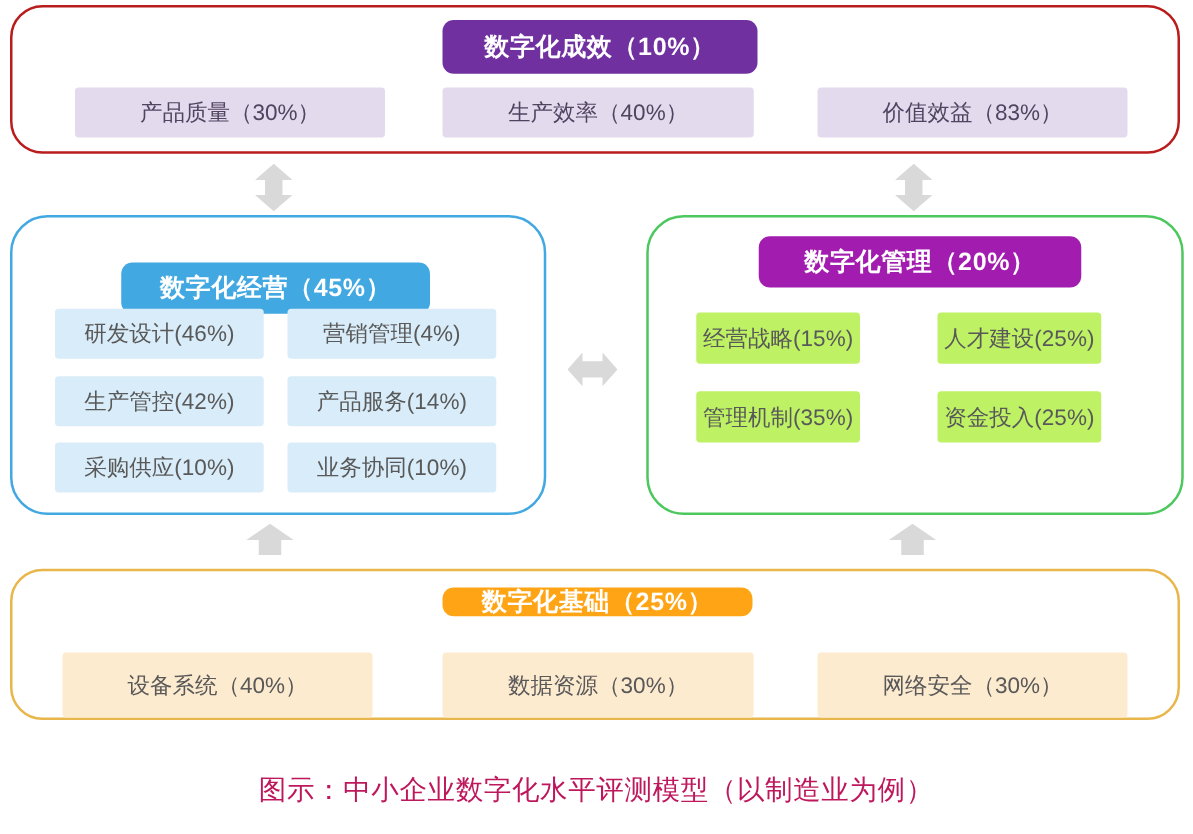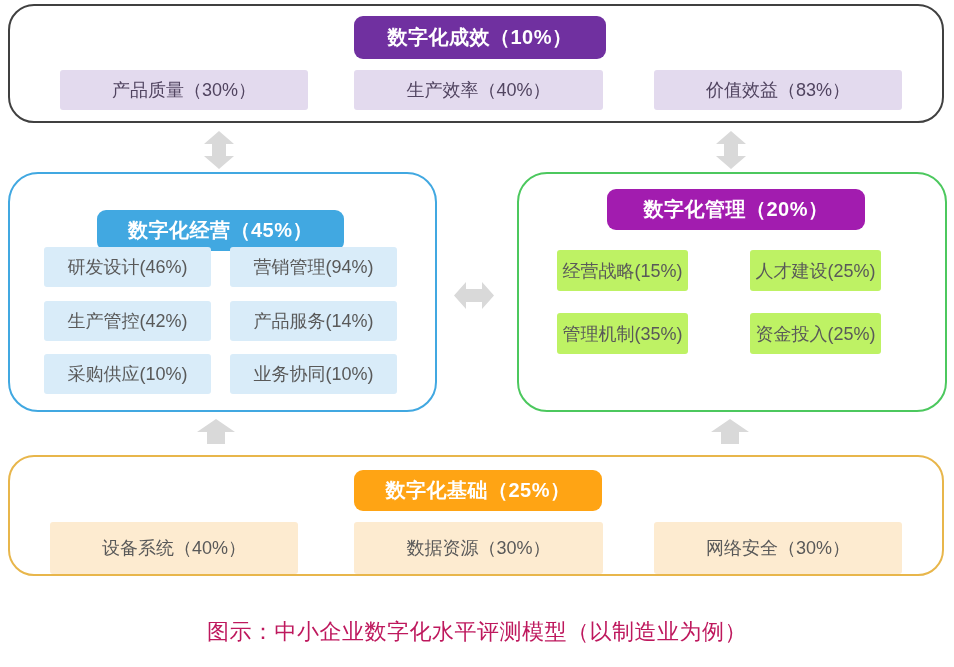--- a/index.html
+++ b/index.html
@@ -32,21 +32,21 @@
     position: absolute;
     display: flex;
     align-items: center;
     justify-content: center;
     color: #595959;
     border-radius: 3px;
     box-sizing: border-box;
     white-space: nowrap;
   }
   
-  #sec-outcome { left: 8px; top: 4px; width: 936px; height: 119px; border: 2px solid #404040; border-radius: 26px; }
+  #sec-outcome { left: 8px; top: 4px; width: 936px; height: 119px; border: 2px solid #b91c1c; border-radius: 26px; }
   #sec-outcome .hdr { left: 344px; top: 10px; width: 252px; height: 43px; background: #7030a0; }
   #sec-outcome .item { top: 64px; height: 40px; background: #e3daee; color: #514460; font-size: 18px; }
   #sec-outcome .i0 { left: 50px;  width: 248px; }
   #sec-outcome .i1 { left: 344px; width: 249px; }
   #sec-outcome .i2 { left: 644px; width: 248px; }
   
   #sec-operation { left: 8px; top: 172px; width: 429px; height: 240px; border: 2px solid #41a8e1; border-radius: 30px; }
   #sec-operation .hdr { left: 87px; top: 16px; width: 247px; height: 41px; background: #41a8e1; margin-top: 20px; }
   #sec-operation .item { width: 167px; height: 40px; background: #d9ecf9; font-size: 18px; }
   #sec-operation .c0 { left: 34px; }
@@ -57,21 +57,21 @@
   
   #sec-management { left: 517px; top: 172px; width: 430px; height: 240px; border: 2px solid #4cc85e; border-radius: 30px; }
   #sec-management .hdr { left: 88px; top: 15px; width: 258px; height: 41px; background: #a21caf; }
   #sec-management .item { width: 131px; height: 41px; background: #bef264; font-size: 18px; }
   #sec-management .c0 { left: 38px; }
   #sec-management .c1 { left: 231px; }
   #sec-management .r0 { top: 76px; }
   #sec-management .r1 { top: 139px; }
   
   #sec-foundation { left: 8px; top: 455px; width: 936px; height: 121px; border: 2px solid #e8b64b; border-radius: 26px; }
-  #sec-foundation .hdr { left: 344px; top: 13px; width: 248px; height: 41px; background: #ffa414; }
+  #sec-foundation .hdr { left: 344px; top: 13px; width: 248px; height: 23px; background: #ffa414; }
   #sec-foundation .item { top: 65px; height: 52px; background: #fdebd0; font-size: 18px; }
   #sec-foundation .i0 { left: 40px;  width: 248px; }
   #sec-foundation .i1 { left: 344px; width: 249px; }
   #sec-foundation .i2 { left: 644px; width: 248px; }
   
   .arrow { position: absolute; }
   .arrow svg { display: block; }
   
   .caption {
     position: absolute;
@@ -103,21 +103,21 @@
   </div>
   <div class="arrow" style="left:716px; top:131px;">
     <svg width="30" height="38" viewBox="0 0 30 38">
       <polygon points="15,0 30,13 22,13 22,25 30,25 15,38 0,25 8,25 8,13 0,13" fill="#d9d9d9"></polygon>
     </svg>
   </div>
 
   <div class="section" id="sec-operation">
     <div class="hdr">数字化经营（45%）</div>
     <div class="item c0 r0">研发设计(46%)</div>
-    <div class="item c1 r0">营销管理(94%)</div>
+    <div class="item c1 r0">营销管理(4%)</div>
     <div class="item c0 r1">生产管控(42%)</div>
     <div class="item c1 r1">产品服务(14%)</div>
     <div class="item c0 r2">采购供应(10%)</div>
     <div class="item c1 r2">业务协同(10%)</div>
   </div>
 
   <div class="arrow" style="left:454px; top:282px;">
     <svg width="40" height="27" viewBox="0 0 40 27">
       <polygon points="0,13.5 12,0 12,7 28,7 28,0 40,13.5 28,27 28,20 12,20 12,27" fill="#d9d9d9"></polygon>
     </svg>

